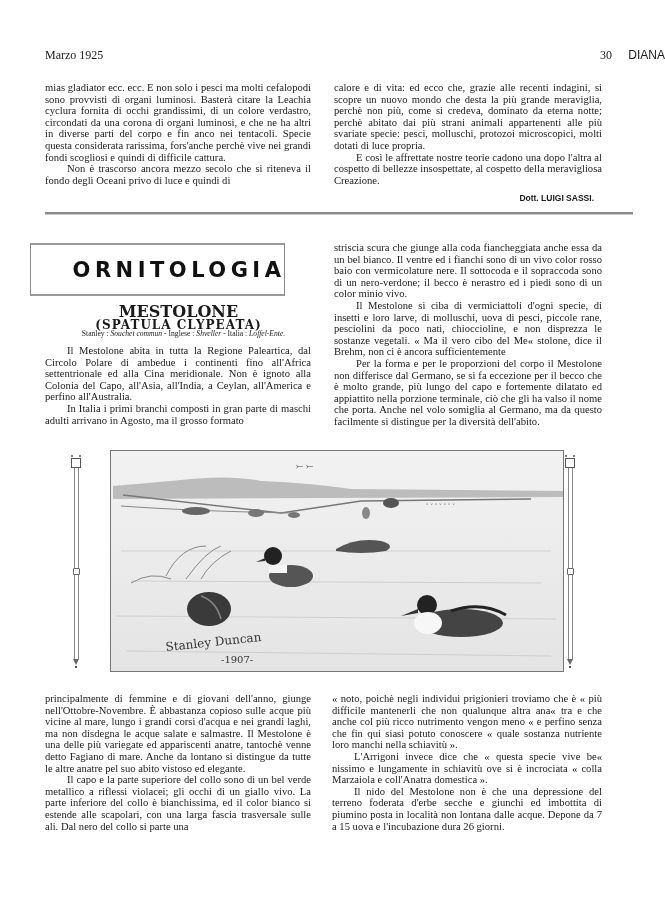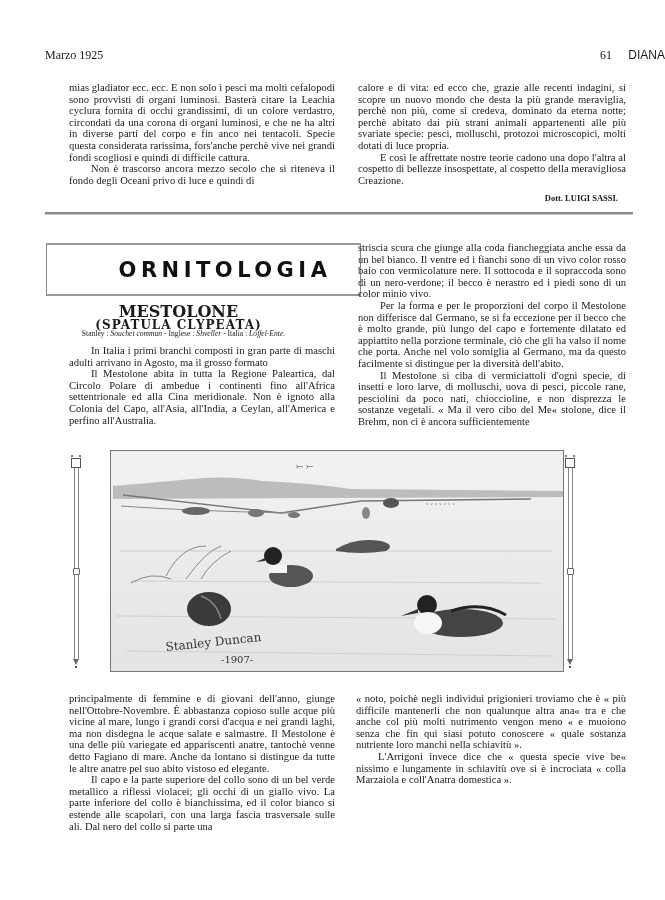--- a/index.html
+++ b/index.html
@@ -5,47 +5,47 @@
   html, body { margin: 0; padding: 0; background: #fff; }
   body {
     width: 665px; height: 900px; position: relative; overflow: hidden;
     font-family: "Liberation Serif", "DejaVu Serif", serif; color: #1a1a1a;
   }
   .abs { position: absolute; }
   .hdr { top: 48px; font-size: 12px; }
   .hdr-left { left: 45px; }
   .hdr-center { left: 0; width: 665px; text-align: right; font-family: "Liberation Sans", sans-serif; font-size: 12px; }
   .hdr-right { right: 53px; }
-  .col { font-size: 10.6px; line-height: 11.6px; text-align: justify; margin-left: 24px; }
+  .col { font-size: 10.6px; line-height: 11.6px; text-align: justify; }
   .col p { margin: 0; }
   .col p.ind { text-indent: 22px; }
-  .sig { text-align: right; font-family: Liberation Serif, serif; font-weight: bold; font-size: 8.5px; margin-top: 7px !important; padding-right: 8px; }
+  .sig { text-align: right; font-family: Liberation Sans, sans-serif; font-weight: bold; font-size: 8.5px; margin-top: 7px !important; padding-right: 8px; }
   .rule { left: 45px; width: 588px; top: 212px; height: 2px; background: #8a8a8a; border-bottom: 1px solid #c8c8c8; }
-  .box { left: 46px; top: 243px; width: 315px; height: 53px; border: 1px solid #888; border-top: 2px solid #999; border-bottom: 2px solid #999; box-sizing: border-box; display: flex; align-items: center; justify-content: center; padding-left: 43px; }
+  .box { left: 30px; top: 243px; width: 255px; height: 53px; border: 1px solid #888; border-top: 2px solid #999; border-bottom: 2px solid #999; box-sizing: border-box; display: flex; align-items: center; justify-content: center; padding-left: 43px; }
   .box span { font-family: "DejaVu Sans", sans-serif; font-weight: bold; font-size: 21px; letter-spacing: 4.5px; color: #111; }
   .art-title { left: 46px; top: 302px; width: 265px; text-align: center; font-family: "DejaVu Serif", serif; font-weight: bold; font-size: 16px; }
   .art-sub { left: 46px; top: 318px; width: 265px; text-align: center; font-family: "DejaVu Serif", serif; font-weight: bold; font-size: 12px; letter-spacing: 1px; }
   .names { left: 46px; top: 329px; width: 275px; text-align: center; font-size: 7.6px; }
   .names i { font-style: italic; margin-top: 16px; }
   .pic { left: 110px; top: 450px; width: 454px; height: 222px; border: 1px solid #777; box-sizing: border-box; background: #ececec; overflow: hidden; }
   .orn { width: 14px; }
   .orn .dots { width: 10px; margin: 0 auto; display: flex; justify-content: space-between; }
   .orn .dots b { width: 2px; height: 2px; background: #555; border-radius: 1px; }
   .orn .sq { width: 8px; height: 8px; border: 1.5px solid #555; margin: 1px auto 0; }
   .orn .line { width: 3px; border-left: 1px solid #888; border-right: 1px solid #888; margin: 0 auto; }
   .orn .mid { width: 5px; height: 5px; border: 1px solid #666; margin: 0 auto; border-radius: 1px; }
   .orn .tri { width: 0; height: 0; border-left: 3.5px solid transparent; border-right: 3.5px solid transparent; border-top: 6px solid #666; margin: 0 auto; }
   .orn .dot { width: 2px; height: 2px; background: #555; margin: 1px auto 0; }
 </style>
 </head>
 <body>
 
 <div class="abs hdr hdr-left">Marzo 1925</div>
 <div class="abs hdr hdr-center">DIANA</div>
-<div class="abs hdr hdr-right">61</div>
+<div class="abs hdr hdr-right">30</div>
 
 <div class="abs col" style="left:45px; top:82px; width:266px;">
   <p>mias gladiator ecc. ecc. E non solo i pesci ma molti cefalopodi sono provvisti di organi luminosi. Basterà citare la Leachia cyclura fornita di occhi grandissimi, di un colore verdastro, circondati da una corona di organi luminosi, e che ne ha altri in diverse parti del corpo e fin anco nei tentacoli. Specie questa considerata rarissima, fors'anche perchè vive nei grandi fondi scogliosi e quindi di difficile cattura.</p>
   <p class="ind">Non è trascorso ancora mezzo secolo che si riteneva il fondo degli Oceani privo di luce e quindi di</p>
 </div>
 <div class="abs col" style="left:334px; top:82px; width:268px;">
   <p>calore e di vita: ed ecco che, grazie alle recenti indagini, si scopre un nuovo mondo che desta la più grande meraviglia, perchè non più, come si credeva, dominato da eterna notte; perchè abitato dai più strani animali appartenenti alle più svariate specie: pesci, molluschi, protozoi microscopici, molti dotati di luce propria.</p>
   <p class="ind">E così le affrettate nostre teorie cadono una dopo l'altra al cospetto di bellezze insospettate, al cospetto della meravigliosa Creazione.</p>
   <p class="sig">Dott. LUIGI SASSI.</p>
 </div>
@@ -61,28 +61,28 @@
 <div class="abs names">
   <span>Stanley :</span>
   <i>Souchet commun</i>
   <span>- Inglese :</span>
   <i>Shveller</i>
   <span>- Italia :</span>
   <i>Loffel-Ente.</i>
 </div>
 
 <div class="abs col" style="left:45px; top:345px; width:266px;">
+  <p class="ind">Il Mestolone abita in tutta la Regione Paleartica, dal Circolo Polare di ambedue i continenti fino all'Africa settentrionale ed alla Cina meridionale. Non è ignoto alla Colonia del Capo, all'Asia, all'India, a Ceylan, all'America e perfino all'Australia.</p>
   <p class="ind">In Italia i primi branchi composti in gran parte di maschi adulti arrivano in Agosto, ma il grosso formato</p>
-  <p class="ind">Il Mestolone abita in tutta la Regione Paleartica, dal Circolo Polare di ambedue i continenti fino all'Africa settentrionale ed alla Cina meridionale. Non è ignoto alla Colonia del Capo, all'Asia, all'India, a Ceylan, all'America e perfino all'Australia.</p>
 </div>
 
 <div class="abs col" style="left:334px; top:242px; width:268px;">
   <p>striscia scura che giunge alla coda fiancheggiata anche essa da un bel bianco. Il ventre ed i fianchi sono di un vivo color rosso baio con vermicolature nere. Il sottocoda e il sopraccoda sono di un nero-verdone; il becco è nerastro ed i piedi sono di un color minio vivo.</p>
+  <p class="ind">Il Mestolone si ciba di vermiciattoli d'ogni specie, di insetti e loro larve, di molluschi, uova di pesci, piccole rane, pesciolini da poco nati, chioccioline, e non disprezza le sostanze vegetali. « Ma il vero cibo del Me« stolone, dice il Brehm, non ci è ancora sufficientemente</p>
   <p class="ind">Per la forma e per le proporzioni del corpo il Mestolone non differisce dal Germano, se si fa eccezione per il becco che è molto grande, più lungo del capo e fortemente dilatato ed appiattito nella porzione terminale, ciò che gli ha valso il nome che porta. Anche nel volo somiglia al Germano, ma da questo facilmente si distingue per la diversità dell'abito.</p>
-  <p class="ind">Il Mestolone si ciba di vermiciattoli d'ogni specie, di insetti e loro larve, di molluschi, uova di pesci, piccole rane, pesciolini da poco nati, chioccioline, e non disprezza le sostanze vegetali. « Ma il vero cibo del Me« stolone, dice il Brehm, non ci è ancora sufficientemente</p>
 </div>
 
 <div class="abs orn" style="left:69px; top:455px;">
   <div class="dots">
       <b></b>
       <b></b>
     </div>
   <div class="sq"></div>
   <div class="line" style="height:100px;"></div>
   <div class="mid"></div>
@@ -154,15 +154,16 @@
     <text x="110" y="212" font-size="10" fill="#333" font-family="DejaVu Serif, serif">-1907-</text>
   </svg>
 </div>
 
 <div class="abs col" style="left:45px; top:693px; width:266px;">
   <p>principalmente di femmine e di giovani dell'anno, giunge nell'Ottobre-Novembre. È abbastanza copioso sulle acque più vicine al mare, lungo i grandi corsi d'acqua e nei grandi laghi, ma non disdegna le acque salate e salmastre. Il Mestolone è una delle più variegate ed appariscenti anatre, tantochè venne detto Fagiano di mare. Anche da lontano si distingue da tutte le altre anatre pel suo abito vistoso ed elegante.</p>
   <p class="ind">Il capo e la parte superiore del collo sono di un bel verde metallico a riflessi violacei; gli occhi di un giallo vivo. La parte inferiore del collo è bianchissima, ed il color bianco si estende alle scapolari, con una larga fascia trasversale sulle ali. Dal nero del collo si parte una</p>
 </div>
 
 <div class="abs col" style="left:332px; top:693px; width:270px;">
-  <p>« noto, poichè negli individui prigionieri troviamo che è « più difficile mantenerli che non qualunque altra ana« tra e che anche col più molti nutrimento vengon meno « e muoiono senza che fin qui siasi potuto conoscere « quale sostanza nutriente loro manchi nella schiavitù ».</p>
+  <p>« noto, poichè negli individui prigionieri troviamo che è « più difficile mantenerli che non qualunque altra ana« tra e che anche col più ricco nutrimento vengon meno « e perfino senza che fin qui siasi potuto conoscere « quale sostanza nutriente loro manchi nella schiavitù ».</p>
   <p class="ind">L'Arrigoni invece dice che « questa specie vive be« nissimo e lungamente in schiavitù ove si è incrociata « colla Marzaiola e coll'Anatra domestica ».</p>
+  <p class="ind">Il nido del Mestolone non è che una depressione del terreno foderata d'erbe secche e giunchi ed imbottita di piumino posta in località non lontana dalle acque. Depone da 7 a 15 uova e l'incubazione dura 26 giorni.</p>
 </div>
 
 </body></html>

